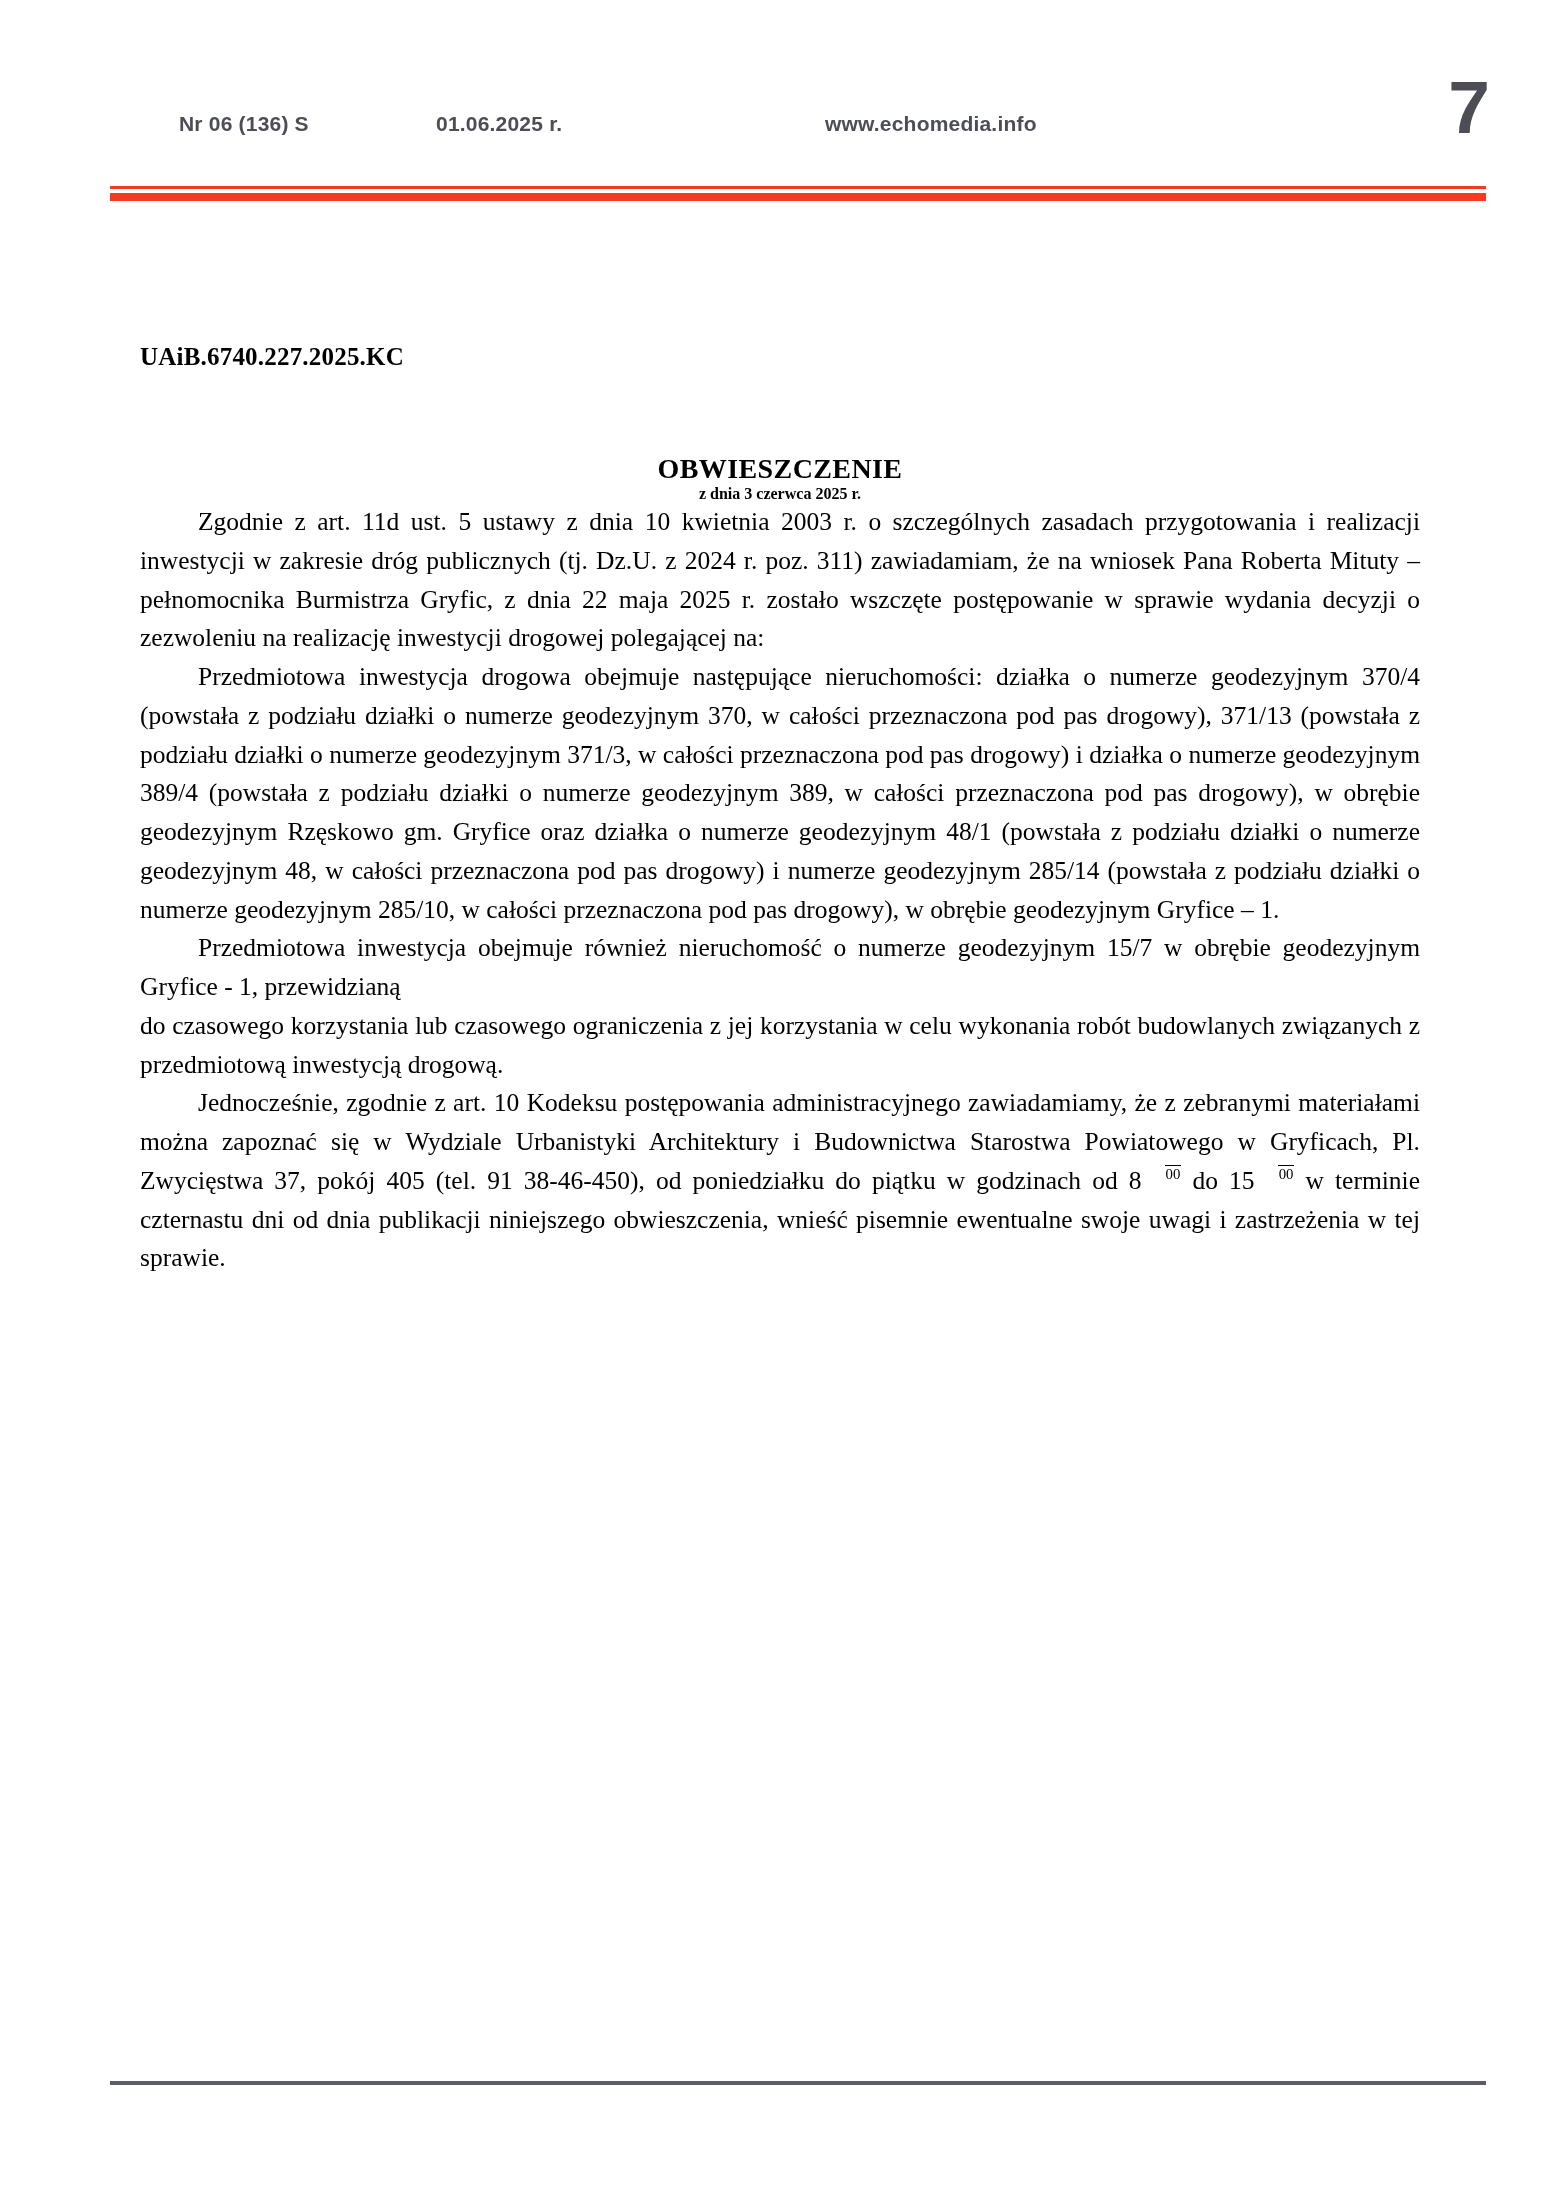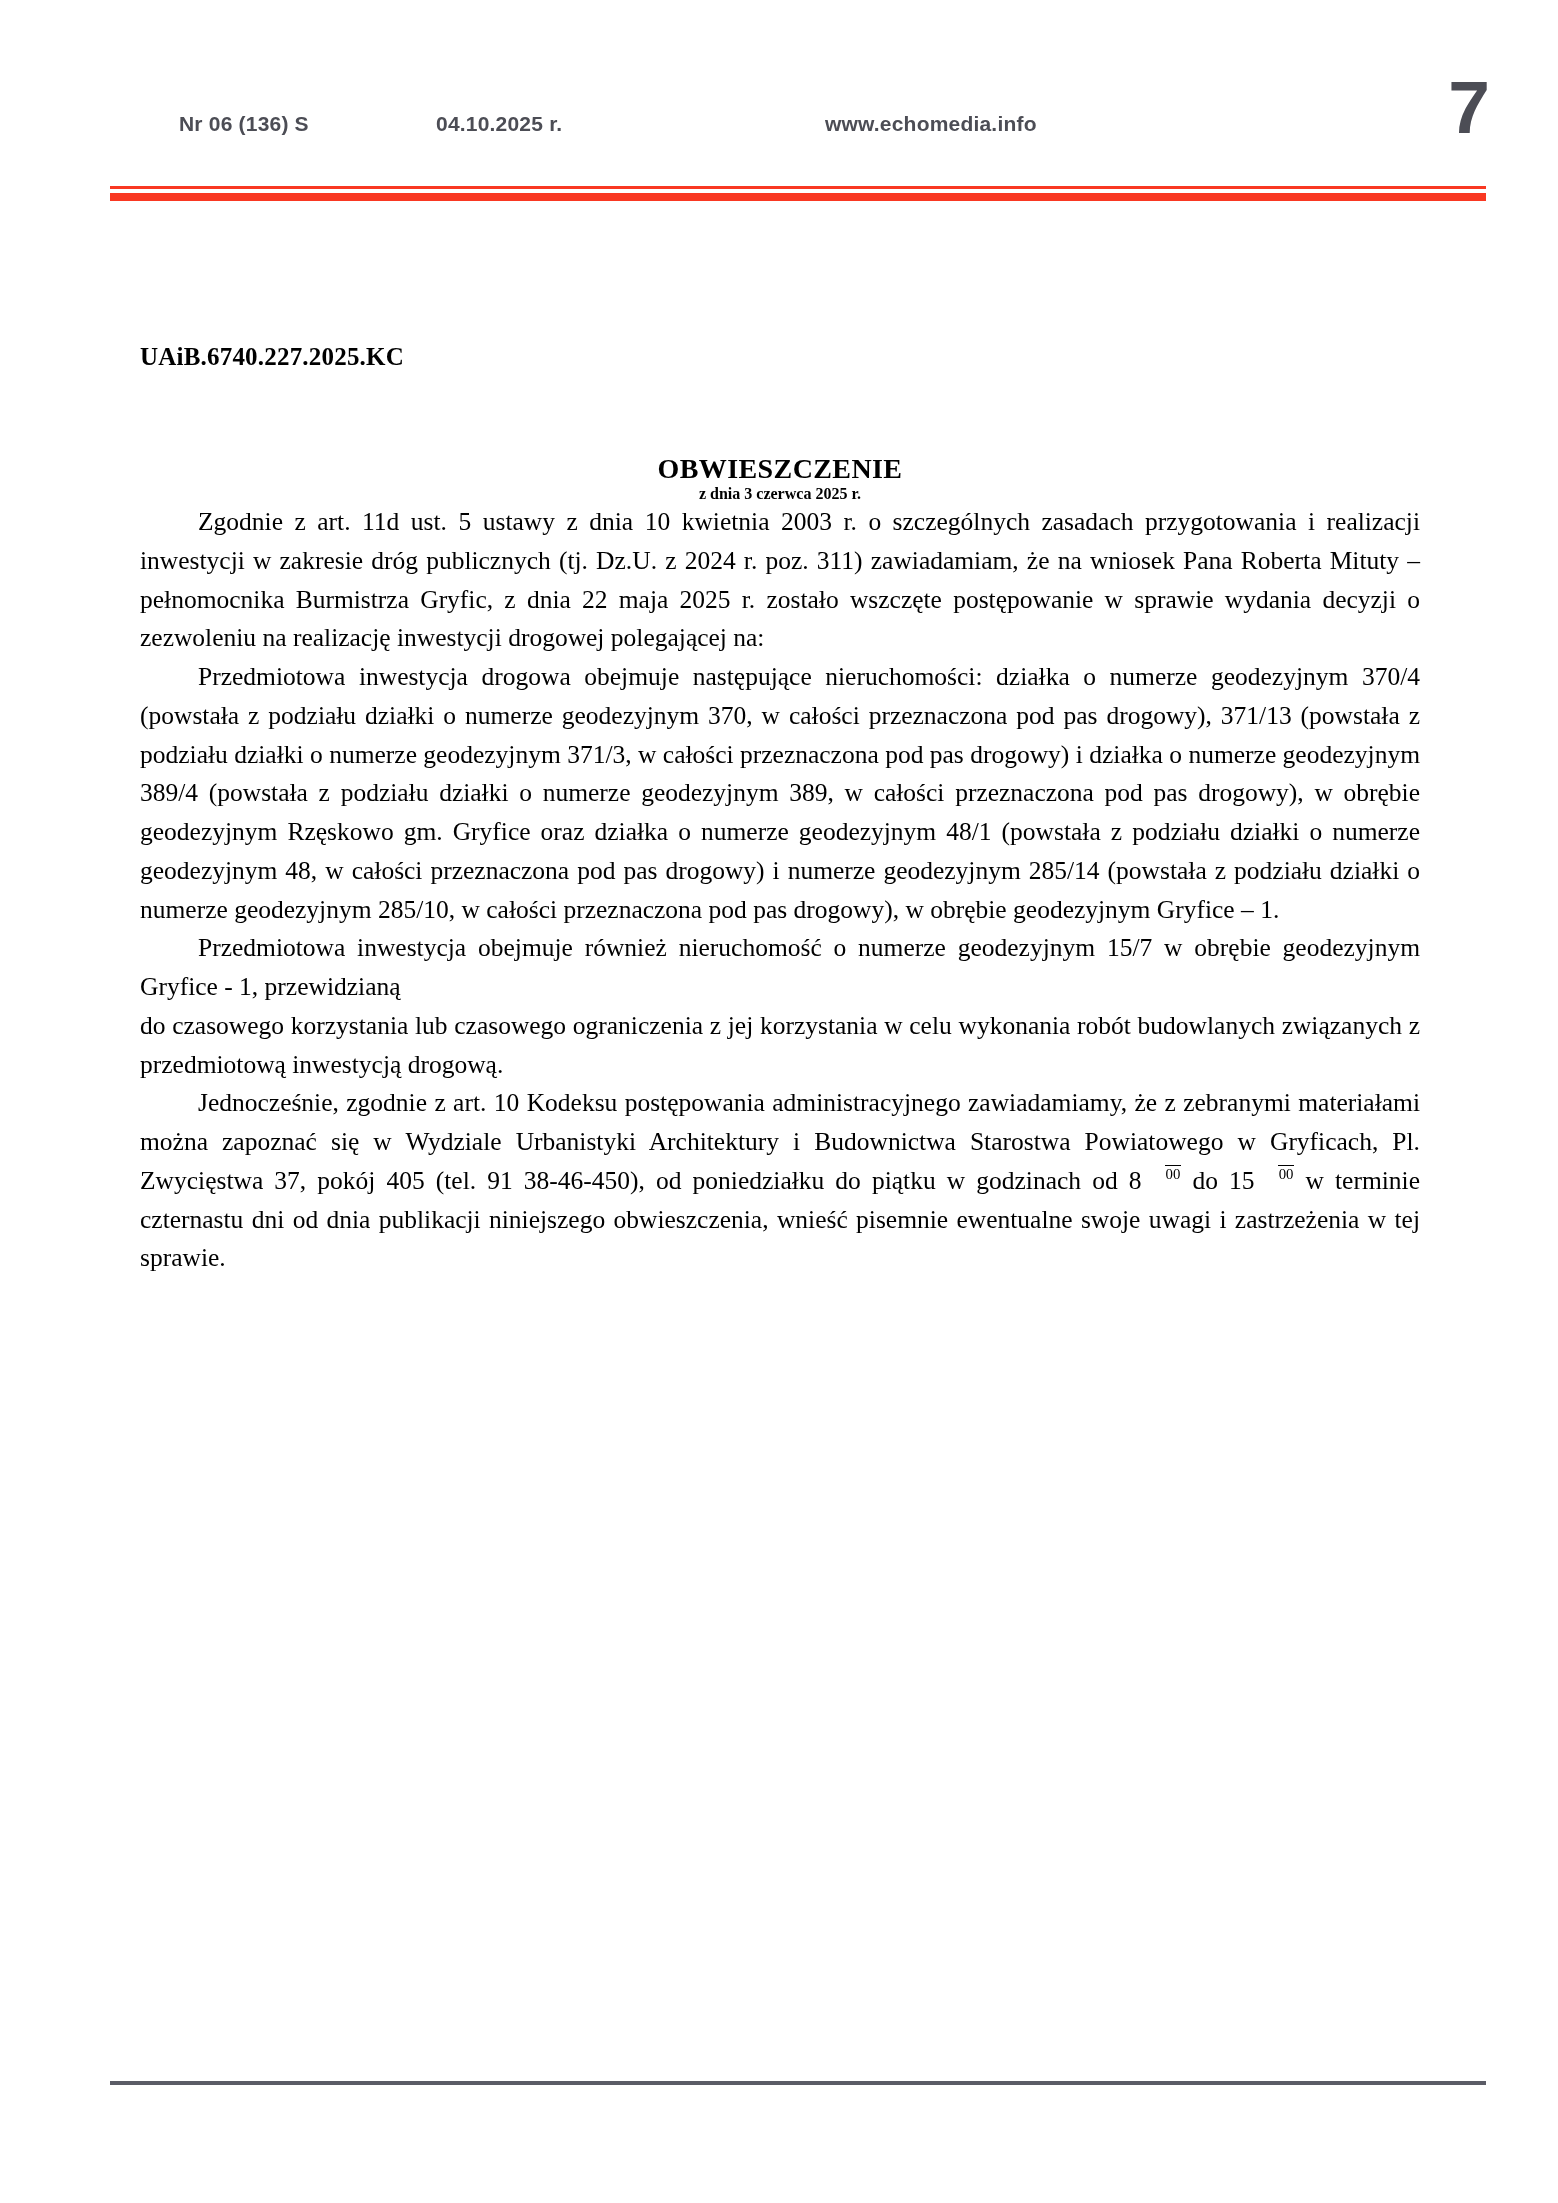--- a/index.html
+++ b/index.html
@@ -166,21 +166,21 @@
   }
 </style>
 </head>
 <body>
 
 <div class="page">
 
   <div class="masthead">
     <div class="masthead-inner">
       <span class="mh-item mh-issue">Nr 06  (136) S</span>
-      <span class="mh-item mh-date">04.10.2025 r.</span>
+      <span class="mh-item mh-date">01.06.2025 r.</span>
       <span class="mh-item mh-site">www.echomedia.info</span>
     </div>
   </div>
 
   <div class="page-number">7</div>
 
   <div class="rule-red">
     <div class="thin"></div>
     <div class="gap"></div>
     <div class="thick"></div>

